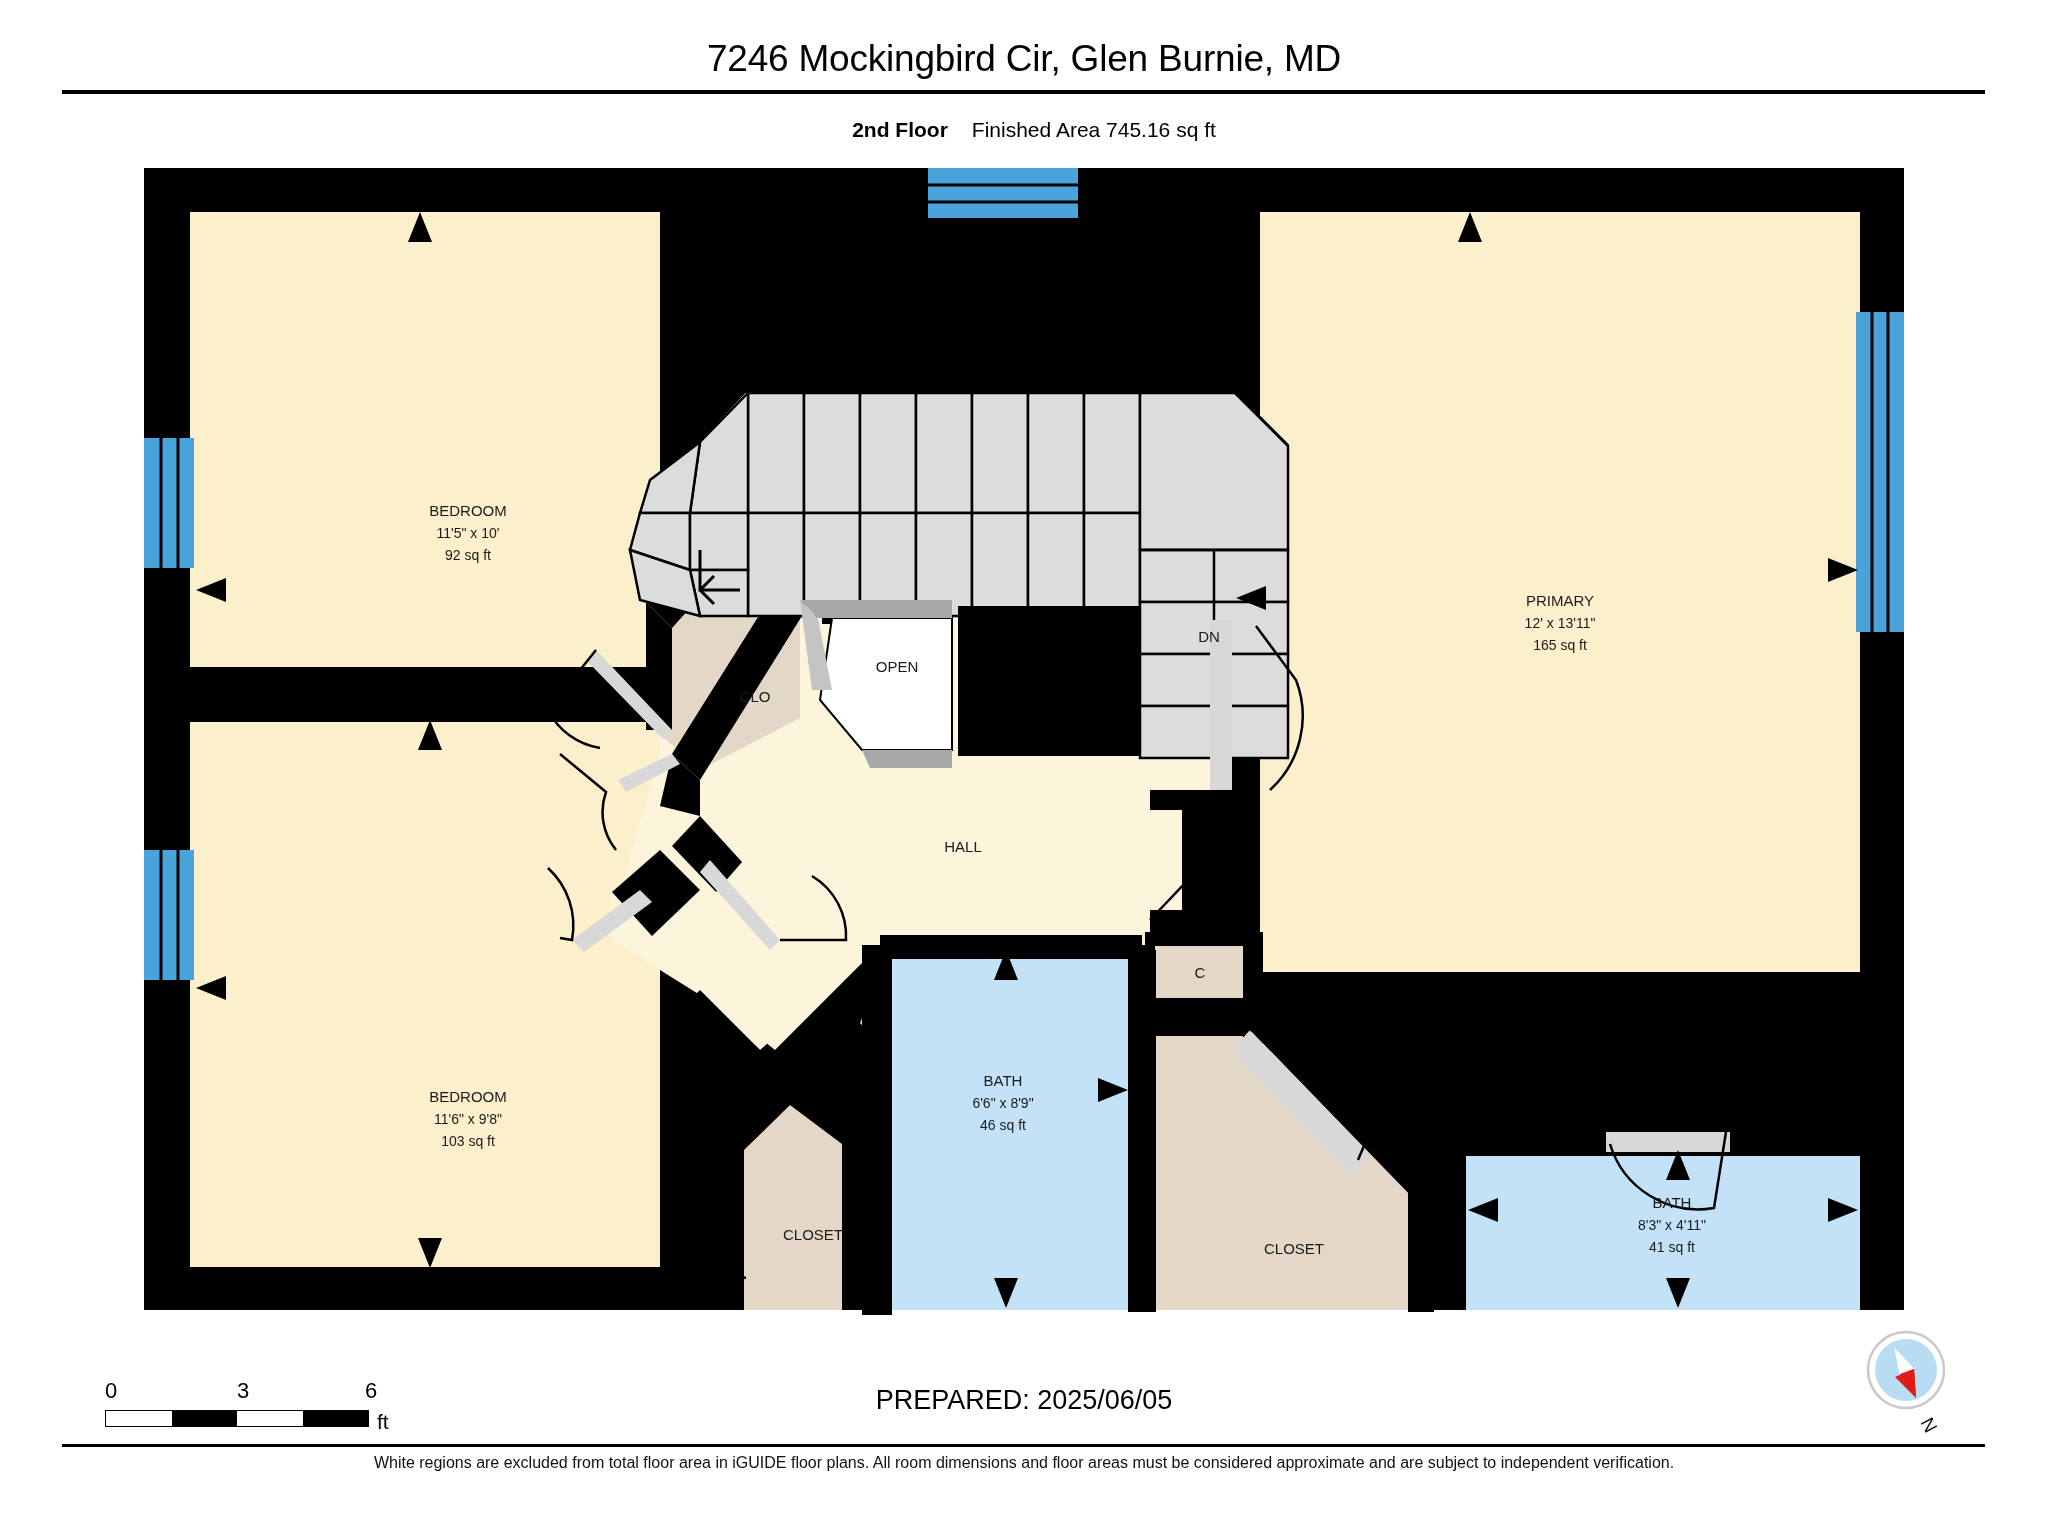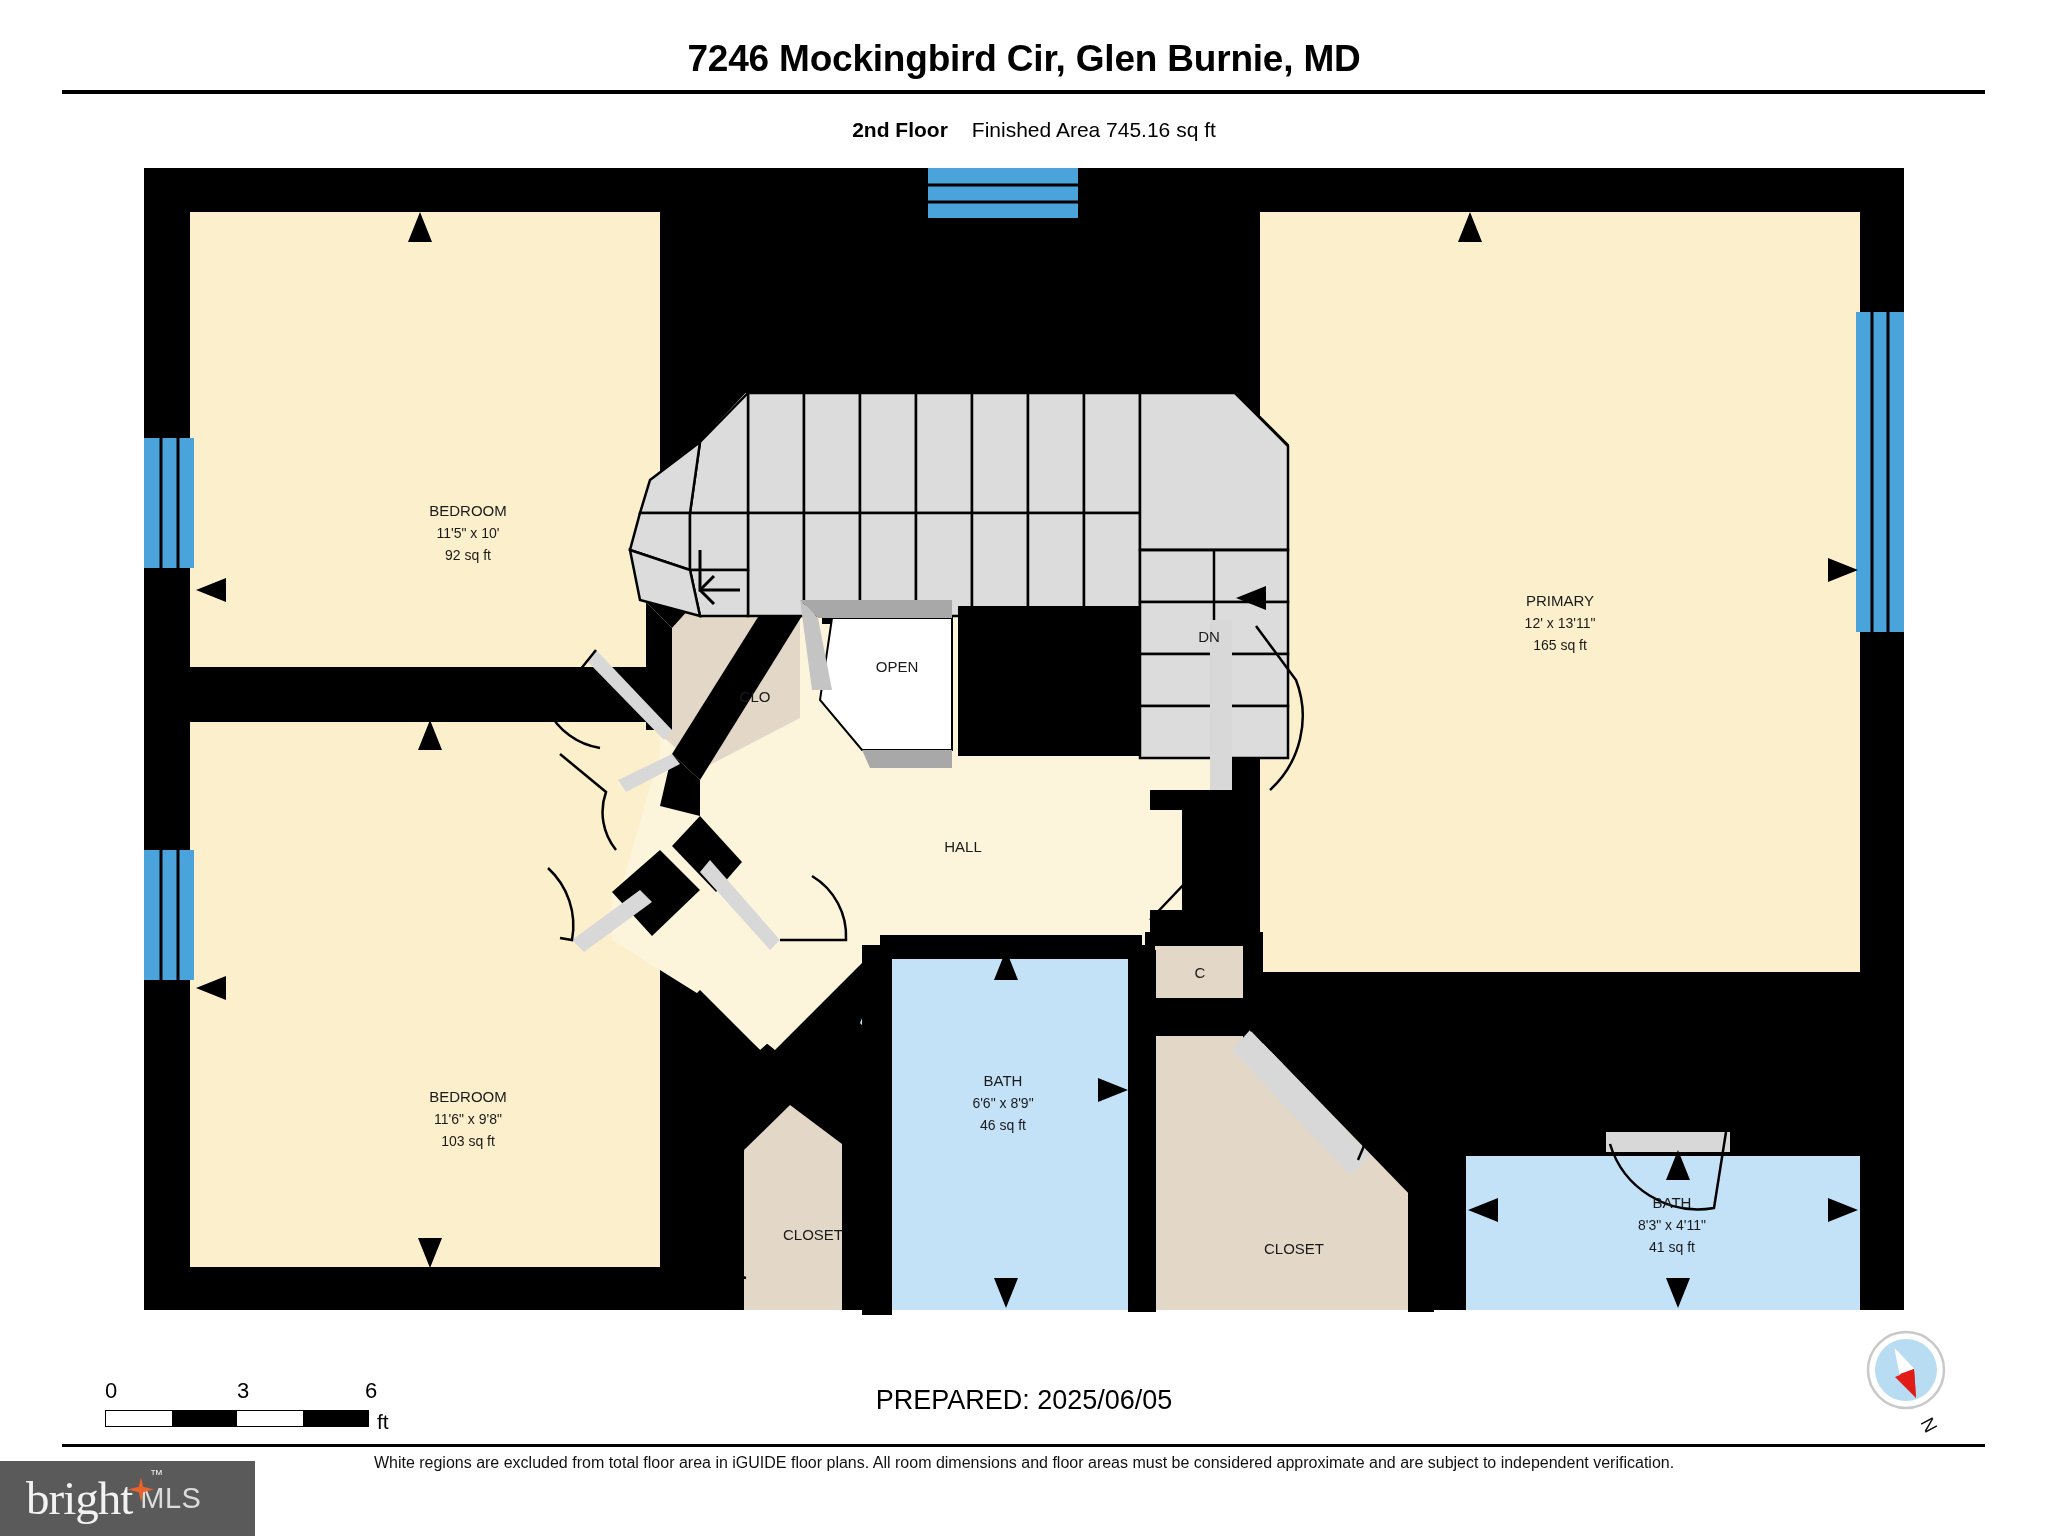--- a/index.html
+++ b/index.html
@@ -15,21 +15,21 @@
     background: #ffffff;
     overflow: hidden;
   }
 
   
   #title {
     position: absolute;
     left: 0; top: 38px; width: 2048px;
     text-align: center;
     font-size: 37px;
-    font-weight: bold;
+    font-weight: normal;
     color: #000;
     letter-spacing: -0.2px;
   }
   #title-rule {
     position: absolute;
     left: 62px; top: 90px;
     width: 1923px; height: 4px;
     background: #000;
   }
   #subtitle {
@@ -453,23 +453,14 @@
       <polygon points="39,27 58,47 44,52" fill="#ffffff" stroke="#ffffff" stroke-width="1"></polygon>
       <polygon points="58,47 44,52 60,76" fill="#E01B18"></polygon>
       <polygon points="39,55 58,47 60,76" fill="#E01B18"></polygon>
       <text x="64" y="100" font-family="Liberation Sans, sans-serif" font-size="19" fill="#111" transform="rotate(62 64 100)">N</text>
     </svg>
   </div>
 
   <div id="footer-rule"></div>
   <div id="disclaimer">White regions are excluded from total floor area in iGUIDE floor plans. All room dimensions and floor areas must be considered approximate and are subject to independent verification.</div>
 
-  <div id="brand">
-    <div id="brand-inner">
-      <span id="brand-bright">bright</span><span id="brand-mls">MLS</span>
-    </div>
-    <svg id="brand-spark" viewBox="0 0 24 24" xmlns="http://www.w3.org/2000/svg">
-      <path d="M12 0 L14 9 L24 11.5 L14 14 L12 23 L10 14 L0 11.5 L10 9 Z" fill="#E8622C"></path>
-    </svg>
-    <span id="brand-tm">™</span>
-  </div>
 
 </div>
 
 </body></html>

